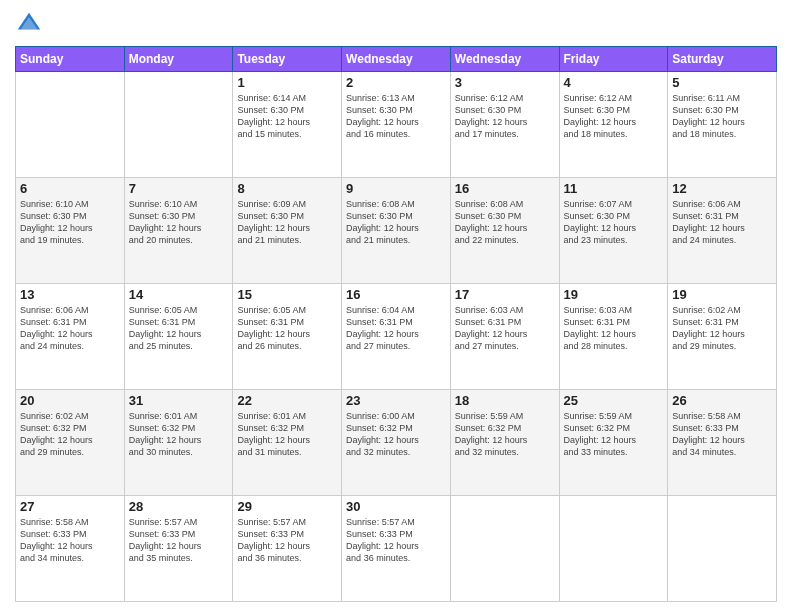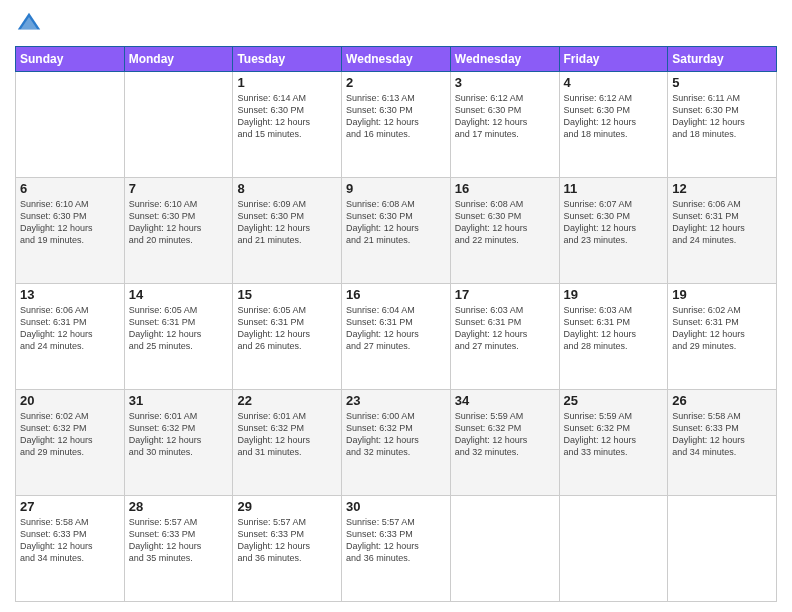--- a/index.html
+++ b/index.html
@@ -297,21 +297,21 @@
 and 31 minutes.</div>
           </td>
           <td>
             <span class="day-number">23</span>
             <div class="day-info" style="white-space: pre-line;">Sunrise: 6:00 AM
 Sunset: 6:32 PM
 Daylight: 12 hours
 and 32 minutes.</div>
           </td>
           <td>
-            <span class="day-number">34</span>
+            <span class="day-number">18</span>
             <div class="day-info" style="white-space: pre-line;">Sunrise: 5:59 AM
 Sunset: 6:32 PM
 Daylight: 12 hours
 and 32 minutes.</div>
           </td>
           <td>
             <span class="day-number">25</span>
             <div class="day-info" style="white-space: pre-line;">Sunrise: 5:59 AM
 Sunset: 6:32 PM
 Daylight: 12 hours

